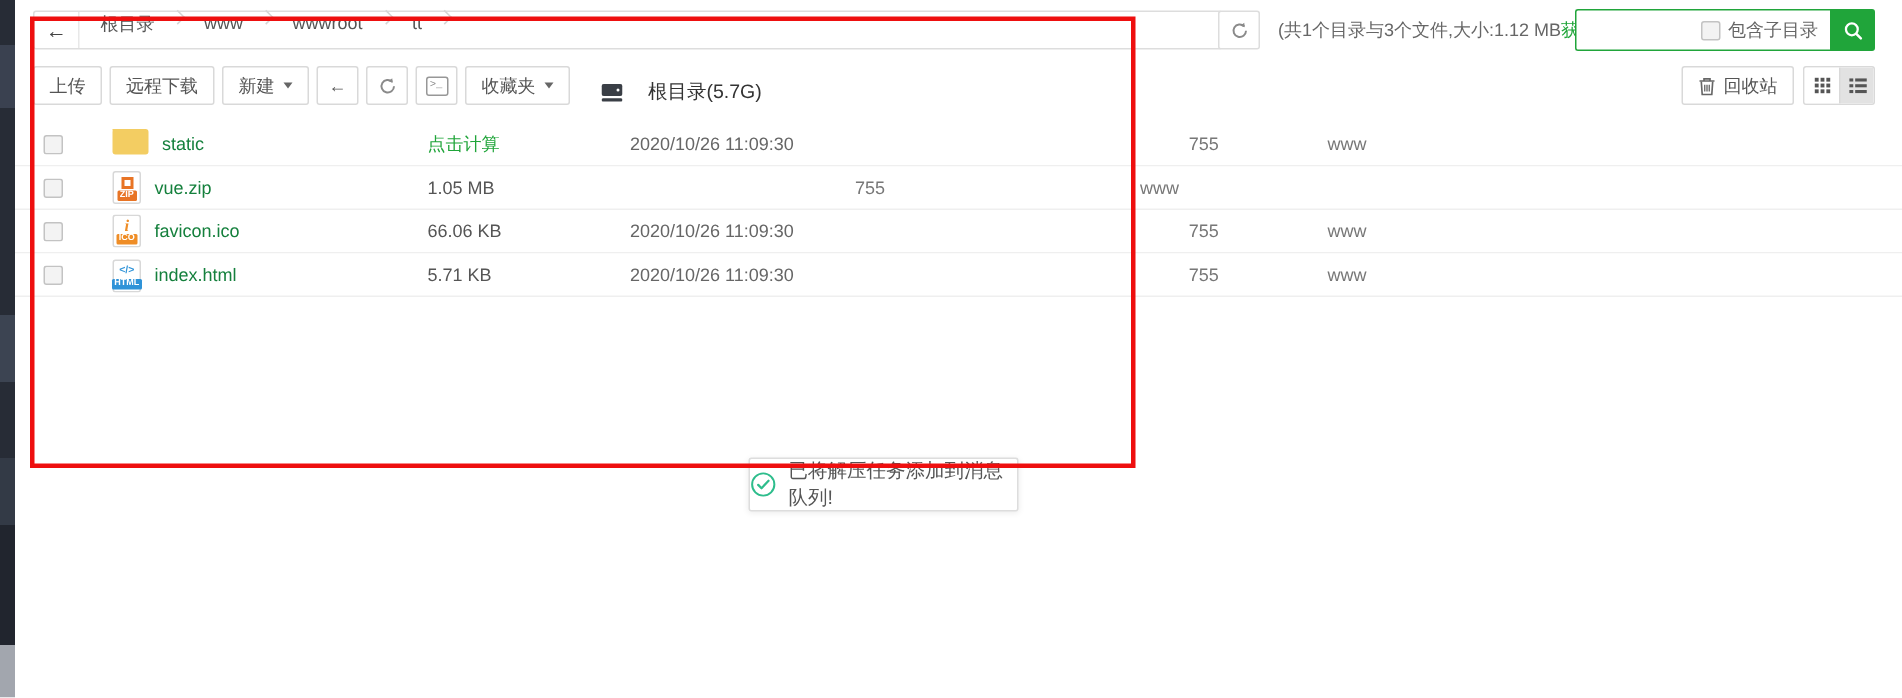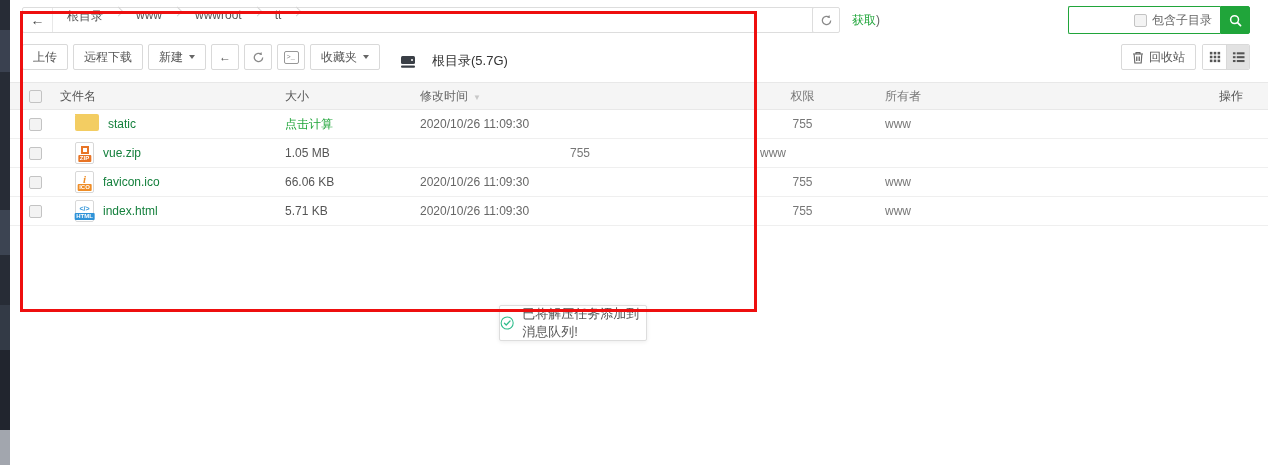--- a/index.html
+++ b/index.html
@@ -26,21 +26,21 @@
   .crumbs { display:flex; align-items:flex-start; height:100%; }
   .crumb { padding:0 4px 0 14px; color:#555; cursor:pointer; }
   .chev { display:inline-block; width:7px; height:7px; border-top:1px solid #d5d5d5;
     border-right:1px solid #d5d5d5; transform:rotate(45deg); margin-left:8px; }
   .refresh-btn { position:absolute; left:802px; top:7px; width:28px; height:26px;
     border:1px solid #ddd; border-radius:2px; background:#fff;
     display:flex; align-items:center; justify-content:center; cursor:pointer; }
   .stats { position:absolute; left:842px; top:7px; height:26px; display:flex; align-items:center; color:#666; }
   .green-link { color:#20a53a; cursor:pointer; }
   .search-wrap { position:absolute; right:18px; top:6px; display:flex; align-items:center; }
-  .search-input { width:152px; height:28px; border:1px solid #20a53a; border-right:none;
+  .search-input { width:170px; height:28px; border:1px solid #20a53a; border-right:none;
     border-radius:2px 0 0 2px; display:flex; align-items:center; justify-content:flex-end;
     padding-right:8px; gap:5px; background:#fff;margin-left:45px; }
   .search-input label { color:#666; }
   .search-btn { width:30px; height:28px; background:#20a53a; border:1px solid #20a53a;
     border-radius:0 2px 2px 0; display:flex; align-items:center; justify-content:center; cursor:pointer; }
 
   
   .toolbar { position:absolute; left:12px; top:44px; right:18px; height:26px;
     display:flex; align-items:flex-end; }
   .tbtn { height:26px; border:1px solid #d9d9d9; border-radius:2px; background:#fff;
@@ -92,21 +92,21 @@
   .pg-sq { width:8px; height:8px; border:2px solid #e87425; margin-top:-6px; }
   .pg-badge { position:absolute; bottom:1px; left:50%; transform:translateX(-50%);
     font-size:6px; font-weight:bold; color:#fff; padding:0 2px; line-height:7px; border-radius:1px; }
   .page-icon.zip .pg-badge { background:#e87425; }
   .page-icon.ico .pg-badge { background:#ef8d26; }
   .page-icon.ico .pg-glyph { color:#ef8d26; }
   .page-icon.html .pg-badge { background:#2f93d8; }
   .page-icon.html .pg-glyph { color:#2f93d8; font-size:7px; }
 
   
-  .toast { position:absolute; left:489px; top:305px; width:148px; height:36px; background:#fff;
+  .toast { position:absolute; left:489px; top:305px; width:180px; height:36px; background:#fff;
     border:1px solid #ddd; border-radius:2px; box-shadow:0 1px 4px rgba(0,0,0,.08);
     display:flex; align-items:center; justify-content:center; gap:8px; font-size:13px; color:#555; z-index:5; }
 
   
   .annotation { position:absolute; left:20px; top:11px; width:737px; height:301px;
     border:3px solid #ee0f0f; z-index:9; pointer-events:none; }
 </style>
 </head>
 <body>
 
@@ -127,20 +127,21 @@
         <span class="chev"></span>
       </span>
   </div>
   <div class="refresh-btn">
     <svg width="13" height="13" viewBox="0 0 14 14">
       <path d="M11.5 7a4.5 4.5 0 1 1-1.3-3.2" fill="none" stroke="#8a8a8a" stroke-width="1.4"></path>
       <path d="M10.2 1.2 L10.6 4.4 L7.6 3.4 Z" fill="#8a8a8a"></path>
     </svg>
   </div>
   <div class="stats">
+    <span>(共1个目录与3个文件,大小:1.12 MB </span>
     <span class="green-link">获取</span>
     <span>)</span>
   </div>
   <div class="search-wrap">
     <div class="search-input">
       <input type="checkbox" style="">
       <label>包含子目录</label>
     </div>
     <div class="search-btn">
       <svg width="15" height="15" viewBox="0 0 16 16">
@@ -215,35 +216,20 @@
               <rect x="0.5" y="10.5" width="3" height="2.4"></rect>
                 <rect x="5" y="10.5" width="9" height="2.4"></rect>
             </g>
           </svg>
         </span>
       </span>
     </span>
   </div>
 
   <div class="ftable">
-    <div class="trow thead">
-      <div class="col c-check">
-          <input type="checkbox" style="">
-        </div>
-      <div class="col c-name">
-          <span>文件名</span>
-        </div>
-      <div class="col c-size"><span>大小</span></div>
-      <div class="col c-mtime">
-        <span>修改时间</span><span class="sort-caret">▼</span>
-      </div>
-      <div class="col c-perm"><span>权限</span></div>
-      <div class="col c-owner"><span>所有者</span></div>
-      <div class="col c-action"><span>操作</span></div>
-    </div>
     <div id="rows">
   <div class="trow">
     <div class="col c-check">
             <input type="checkbox" style="">
           </div>
     <div class="col c-name">
       <span><span class="folder-icon"></span></span>
       <span class="fname">static</span>
     </div>
     <div class="col c-size green-link">点击计算</div>

